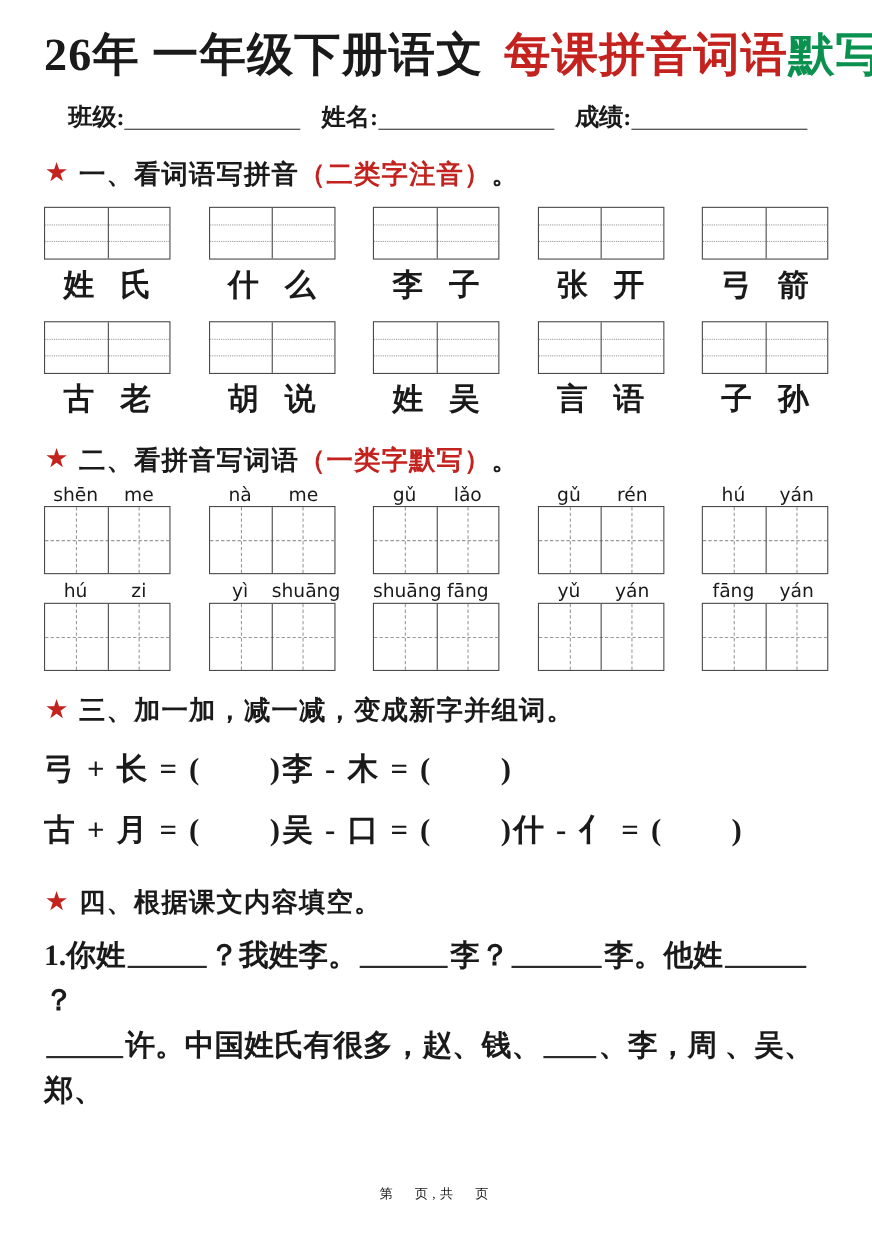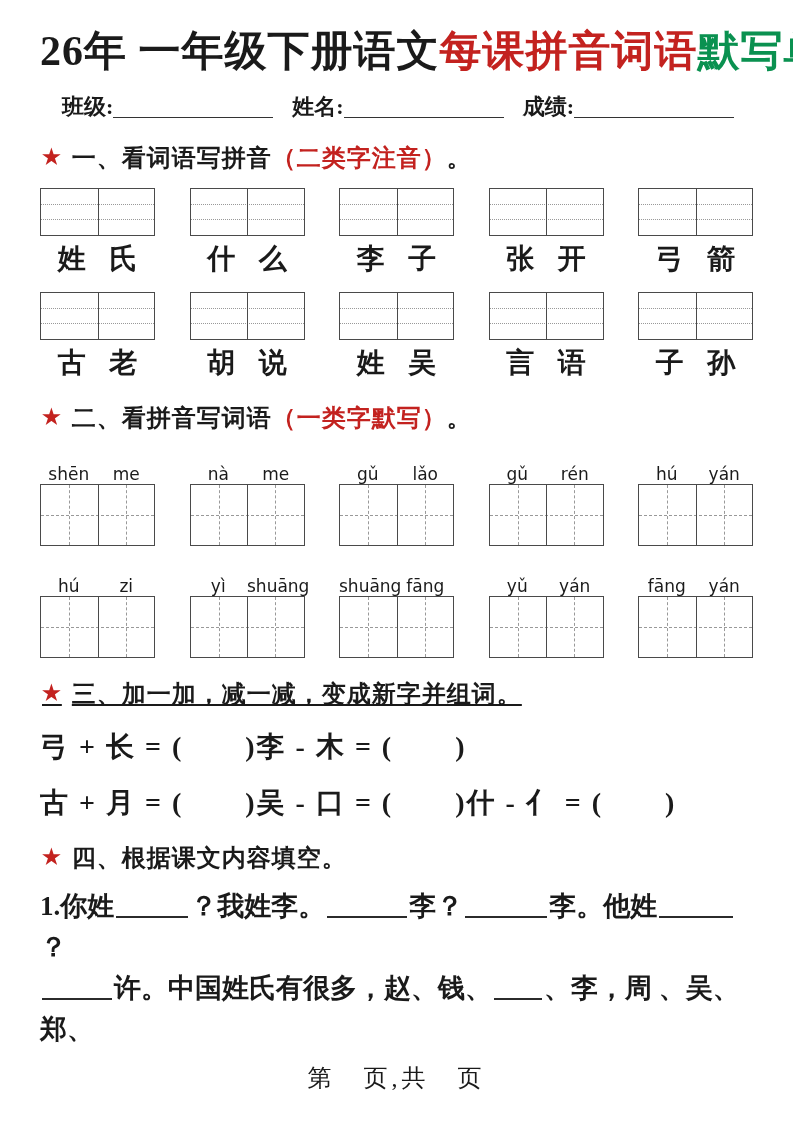--- a/index.html
+++ b/index.html
@@ -16,21 +16,21 @@
     font-family:"Liberation Serif", serif;
     color:var(--ink);
   }
   .page{width:793px;height:1122px;padding:26px 40px 0 40px;position:relative;}
 
   
   .title{
     text-align:center;white-space:nowrap;
     font-size:42px;font-weight:900;letter-spacing:1px;line-height:1.2;
   }
-  .title .t-red{color:var(--red);}
+  .title .t-red{color:var(--red);margin-left:19px;}
   .title .t-green{color:var(--green);}
 
   
   .fields{display:flex;margin:16px 18px 0 22px;font-size:22px;font-weight:600;}
   .field{display:flex;align-items:center;flex:1;}
   .field + .field{margin-left:18px;}
   .uline{flex:1;border-bottom:1.5px solid #333;height:22px;max-width:160px;}
 
   
   .banner{
@@ -53,21 +53,21 @@
   .fourline .l1,.fourline .l2{
     position:absolute;left:0;right:0;border-top:1px dotted var(--guide);
   }
   .fourline .l1{top:32%;}
   .fourline .l2{top:64%;}
   .fourline .vm{position:absolute;top:0;bottom:0;left:50%;border-left:1px solid var(--boxline);}
   .words{display:flex;justify-content:space-around;font-size:28px;font-weight:700;
          margin-top:4px;padding:0 6px;}
 
   
-  .py-row{display:flex;justify-content:space-between;margin-top:24px;}
+  .py-row{display:flex;justify-content:space-between;margin-top:0;}
   .py-labels{display:flex;height:26px;align-items:flex-end;
              font-family:"DejaVu Sans", sans-serif;font-size:17px;font-weight:500;}
   .py-labels span{width:50%;text-align:center;}
   .tzg{position:relative;height:62px;border:1.5px solid var(--boxline);background:#fff;}
   .tzg .hmid{position:absolute;left:0;right:0;top:50%;border-top:1px dashed var(--guide);}
   .tzg .vq1{position:absolute;top:0;bottom:0;left:25%;border-left:1px dashed var(--guide);}
   .tzg .vq2{position:absolute;top:0;bottom:0;left:75%;border-left:1px dashed var(--guide);}
   .tzg .vmid{position:absolute;top:0;bottom:0;left:50%;border-left:1.5px solid var(--boxline);}
 
   
@@ -76,21 +76,21 @@
   .eq{white-space:nowrap;}
   .eq .gap{display:inline-block;width:62px;}
 
   
   .fill-area{margin-top:12px;font-size:27px;font-weight:600;line-height:41px;}
   .blank{display:inline-block;border-bottom:2px solid #2b2b2b;height:1em;
          vertical-align:-3px;margin:0 2px;}
 
   
   .footer{position:absolute;left:0;right:0;bottom:28px;text-align:center;
-          font-size:24px;letter-spacing:4px;font-weight:500;}
+          font-size:12px;letter-spacing:4px;font-weight:500;}
 </style>
 </head>
 <body>
 
 <div class="page">
 
   <h1 class="title"><span>26年 一年级下册语文</span><span class="t-red">每课拼音词语</span><span class="t-green">默写单</span></h1>
 
   <div class="fields">
     <div class="field">
@@ -351,36 +351,36 @@
           <div class="tzg">
             <i class="hmid"></i>
             <i class="vq1"></i>
             <i class="vq2"></i>
             <i class="vmid"></i>
           </div>
         </div>
       </div>
     </div>
 
-  <div class="sec-head" style="text-decoration:underline;">
+  <div class="sec-head" style="">
     <span class="star">★</span><span>三、加一加，减一减，变成新字并组词。</span>
   </div>
   <div id="s3-area">
       <div class="eq-row">
         <span class="eq"><span>弓 + 长 = (</span><span class="gap"></span><span>)</span></span>
         <span class="eq"><span>李 - 木 = (</span><span class="gap"></span><span>)</span></span>
       </div>
       <div class="eq-row">
         <span class="eq"><span>古 + 月 = (</span><span class="gap"></span><span>)</span></span>
         <span class="eq"><span>吴 - 口 = (</span><span class="gap"></span><span>)</span></span>
         <span class="eq"><span>什 - 亻 = (</span><span class="gap"></span><span>)</span></span>
       </div>
     </div>
 
-  <div class="sec-head" style="margin-top:20px;">
+  <div class="sec-head" style="margin-top:30px;">
     <span class="star">★</span><span>四、根据课文内容填空。</span>
   </div>
   <div class="fill-area" id="s4-area">
       <div><span>1.你姓</span><span class="blank" style="width: 72px;"></span><span>？我姓李。</span><span class="blank" style="width: 80px;"></span><span>李？</span><span class="blank" style="width: 82px;"></span><span>李。他姓</span><span class="blank" style="width: 74px;"></span><span>？</span></div>
       <div><span class="blank" style="width: 70px;"></span><span>许。中国姓氏有很多，赵、钱、</span><span class="blank" style="width: 48px;"></span><span>、李，周 、吴、郑、</span></div>
     </div>
 
   <div class="footer">第　页,共　页</div>
 </div>
 

